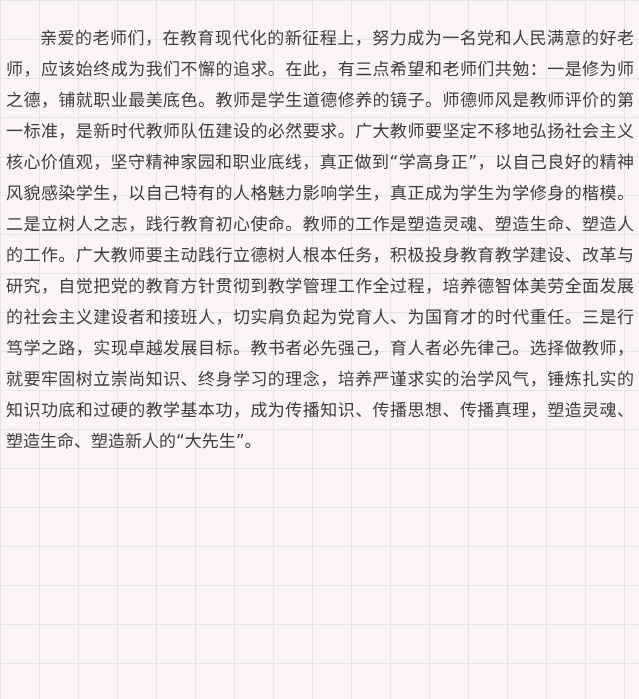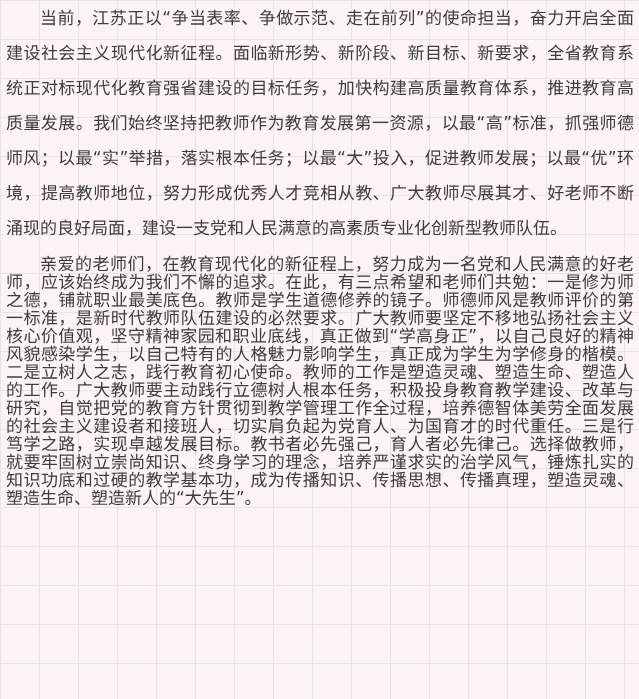--- a/index.html
+++ b/index.html
@@ -29,23 +29,22 @@
     font-size: 17px;
     text-align: justify;
     text-justify: inter-character;
     text-indent: 2em;
     letter-spacing: 0;
   }
   .para-1 {
     line-height: 35px;
   }
   .para-2 {
-    line-height: 18px;
-    margin-top: 9px;
+    line-height: 31px;
+    margin-top: 22px;
   }
 </style>
 </head>
 <body>
 
 <div class="page">
-  <p class="para para-1">当前，江苏正以“争当表率、争做示范、走在前列”的使命担当，奋力开启全面建设社会主义现代化新征程。面临新形势、新阶段、新目标、新要求，全省教育系统正对标现代化教育强省建设的目标任务，加快构建高质量教育体系，推进教育高质量发展。我们始终坚持把教师作为教育发展第一资源，以最“高”标准，抓强师德师风；以最“实”举措，落实根本任务；以最“大”投入，促进教师发展；以最“优”环境，提高教师地位，努力形成优秀人才竞相从教、广大教师尽展其才、好老师不断涌现的良好局面，建设一支党和人民满意的高素质专业化创新型教师队伍。</p>
   <p class="para para-2">亲爱的老师们，在教育现代化的新征程上，努力成为一名党和人民满意的好老师，应该始终成为我们不懈的追求。在此，有三点希望和老师们共勉：一是修为师之德，铺就职业最美底色。教师是学生道德修养的镜子。师德师风是教师评价的第一标准，是新时代教师队伍建设的必然要求。广大教师要坚定不移地弘扬社会主义核心价值观，坚守精神家园和职业底线，真正做到“学高身正”，以自己良好的精神风貌感染学生，以自己特有的人格魅力影响学生，真正成为学生为学修身的楷模。二是立树人之志，践行教育初心使命。教师的工作是塑造灵魂、塑造生命、塑造人的工作。广大教师要主动践行立德树人根本任务，积极投身教育教学建设、改革与研究，自觉把党的教育方针贯彻到教学管理工作全过程，培养德智体美劳全面发展的社会主义建设者和接班人，切实肩负起为党育人、为国育才的时代重任。三是行笃学之路，实现卓越发展目标。教书者必先强己，育人者必先律己。选择做教师，就要牢固树立崇尚知识、终身学习的理念，培养严谨求实的治学风气，锤炼扎实的知识功底和过硬的教学基本功，成为传播知识、传播思想、传播真理，塑造灵魂、塑造生命、塑造新人的“大先生”。</p>
 </div>
 
 </body></html>

